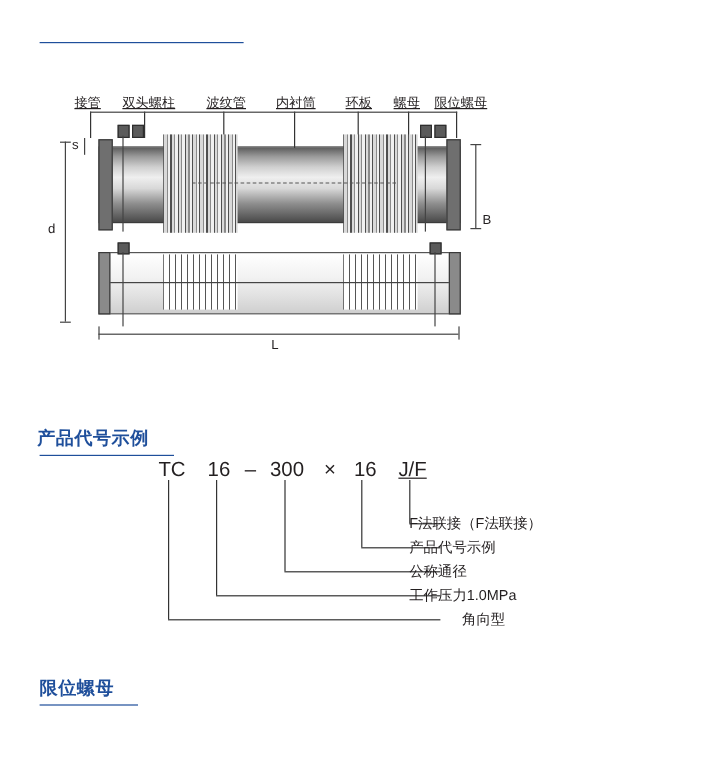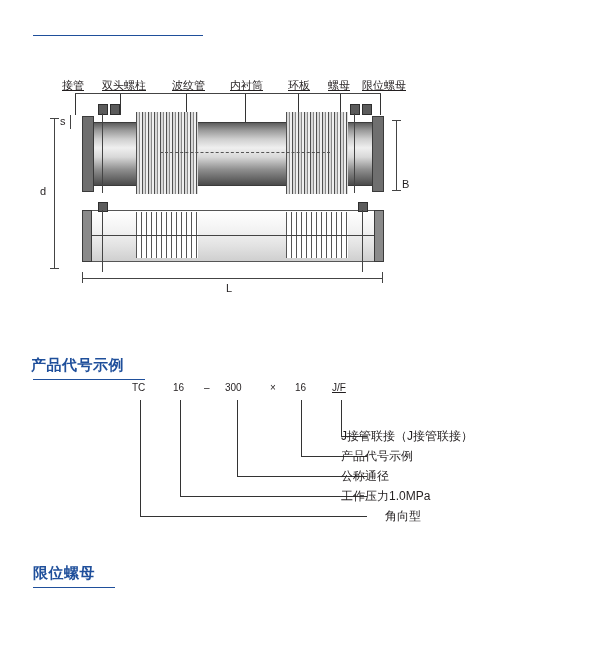--- a/index.html
+++ b/index.html
@@ -128,21 +128,21 @@
   .code-area {
     position: absolute;
     left: 110px;
     top: 382px;
     width: 470px;
     height: 150px;
     font-size: 13px;
   }
   .code-token {
     position: absolute;
-    font-size: 10px;
+    font-size: 17px;
     color: #231f20;
     white-space: nowrap;
   }
   .desc-line {
     position: absolute;
     font-size: 12px;
     color: #231f20;
     white-space: nowrap;
   }
   .cline { position: absolute; background: #333; }
@@ -255,21 +255,21 @@
     <div class="cline" style="left:127px; top:18px; width:1px; height:76px;"></div>
     <div class="cline" style="left:191px; top:18px; width:1px; height:56px;"></div>
     <div class="cline" style="left:231px; top:18px; width:1px; height:36px;"></div>
 
     <div class="cline" style="left:231px; top:54px; width:26px; height:1px;"></div>
     <div class="cline" style="left:191px; top:74px; width:66px; height:1px;"></div>
     <div class="cline" style="left:127px; top:94px; width:130px; height:1px;"></div>
     <div class="cline" style="left:70px; top:114px; width:187px; height:1px;"></div>
     <div class="cline" style="left:30px; top:134px; width:227px; height:1px;"></div>
 
-    <div class="desc-line" style="left:231px; top:46px;">J接管联接（J接管联接）</div>
+    <div class="desc-line" style="left:231px; top:46px;">F法联接（F法联接）</div>
     <div class="desc-line" style="left:231px; top:66px;">产品代号示例</div>
     <div class="desc-line" style="left:231px; top:86px;">公称通径</div>
     <div class="desc-line" style="left:231px; top:106px;">工作压力1.0MPa</div>
     <div class="desc-line" style="left:231px; top:126px;margin-left:44px;">角向型</div>
   </div>
 
   <div class="section-title" id="sec3-title">限位螺母</div>
   <div class="title-underline" id="sec3-rule"></div>
 
 

